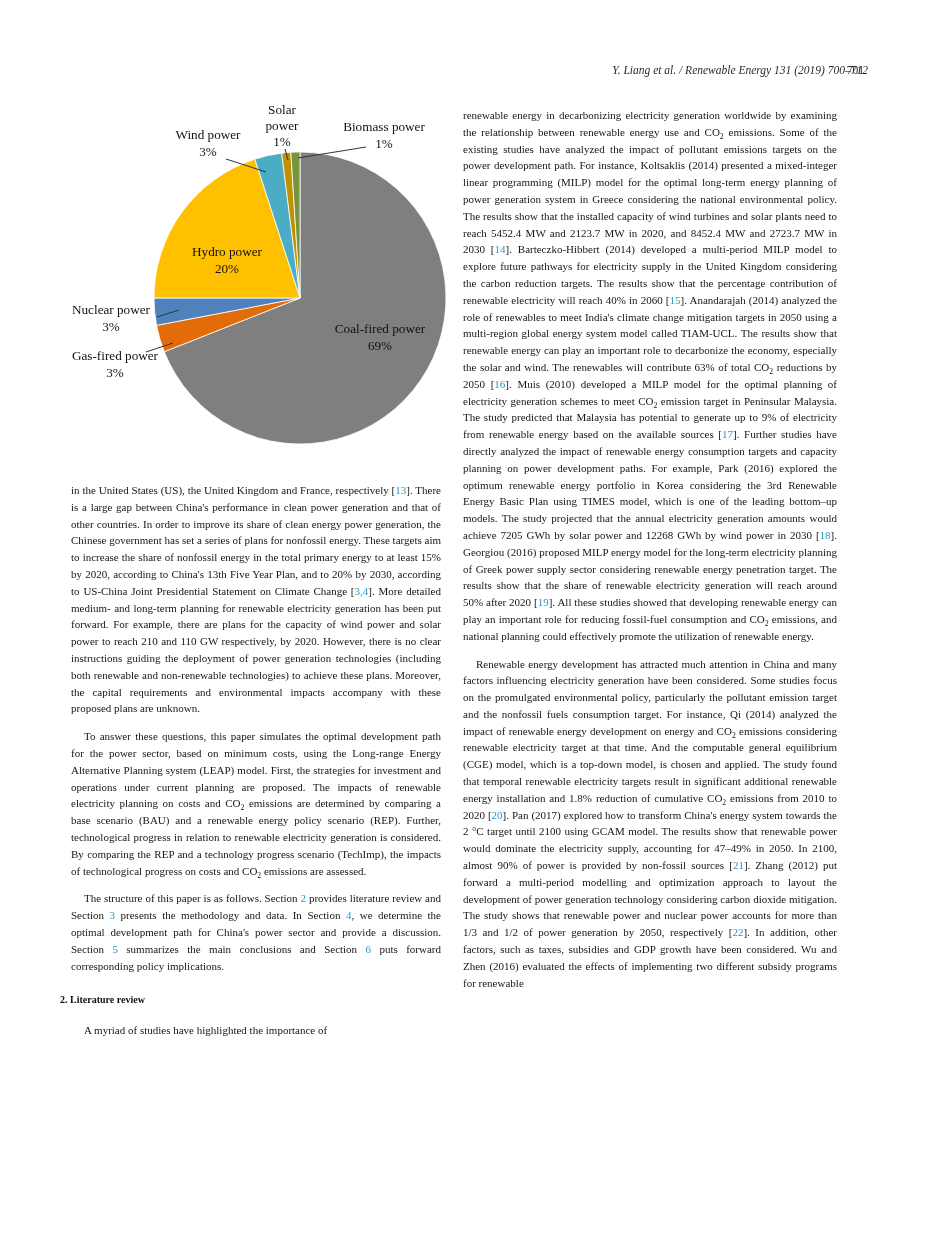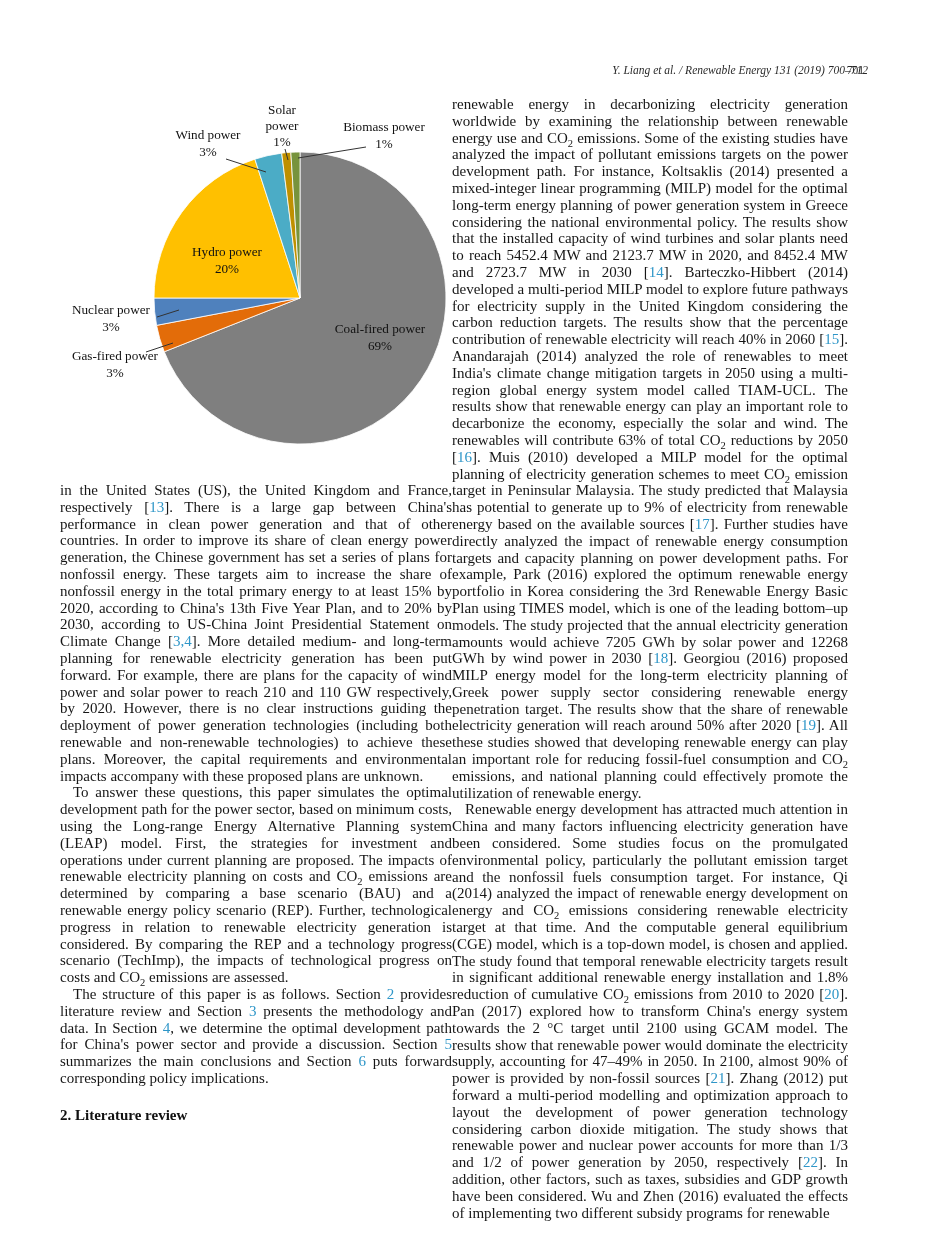--- a/index.html
+++ b/index.html
@@ -44,29 +44,29 @@
   .fig-caption {
     margin-top: 10px;
     font-size: 11.2px;
     line-height: 14.4px;
     color: #333333;
     text-align: justify;
   }
   .cap-label { font-weight: bold; }
 
   .body-text p.para {
-    margin: 0;
-    font-size: 15px;
+    margin: 11px;
+    font-size: 11px;
     line-height: 16.8px;
     text-align: justify;
   }
   .body-text p.indent { text-indent: 13px; }
   .body-start { margin-top: 30px; }
   h2.section-heading {
-    font-size: 15px;
+    font-size: 10px;
     font-weight: bold;
     margin: 20px 0 17px 0;
     color: #111111;
   }
   .cite { color: #2e96c8; }
   sub { font-size: 0.7em; line-height: 0; }
 
   .pie-labels text {
     font-family: "Liberation Serif", "DejaVu Serif", serif;
     font-size: 13.2px;
@@ -124,20 +124,21 @@
               <text x="320" y="252">69%</text>
             </g>
           </svg>
         </figure>
       </div>
       <div class="body-text body-start" id="left-blocks">
           <p class="para">in the United States (US), the United Kingdom and France, respectively [<span class="cite">13</span>]. There is a large gap between China's performance in clean power generation and that of other countries. In order to improve its share of clean energy power generation, the Chinese government has set a series of plans for nonfossil energy. These targets aim to increase the share of nonfossil energy in the total primary energy to at least 15% by 2020, according to China's 13th Five Year Plan, and to 20% by 2030, according to US-China Joint Presidential Statement on Climate Change [<span class="cite">3,4</span>]. More detailed medium- and long-term planning for renewable electricity generation has been put forward. For example, there are plans for the capacity of wind power and solar power to reach 210 and 110 GW respectively, by 2020. However, there is no clear instructions guiding the deployment of power generation technologies (including both renewable and non-renewable technologies) to achieve these plans. Moreover, the capital requirements and environmental impacts accompany with these proposed plans are unknown.</p>
           <p class="para indent">To answer these questions, this paper simulates the optimal development path for the power sector, based on minimum costs, using the Long-range Energy Alternative Planning system (LEAP) model. First, the strategies for investment and operations under current planning are proposed. The impacts of renewable electricity planning on costs and CO<sub>2</sub> emissions are determined by comparing a base scenario (BAU) and a renewable energy policy scenario (REP). Further, technological progress in relation to renewable electricity generation is considered. By comparing the REP and a technology progress scenario (TechImp), the impacts of technological progress on costs and CO<sub>2</sub> emissions are assessed.</p>
           <p class="para indent">The structure of this paper is as follows. Section <span class="cite">2</span> provides literature review and Section <span class="cite">3</span> presents the methodology and data. In Section <span class="cite">4</span>, we determine the optimal development path for China's power sector and provide a discussion. Section <span class="cite">5</span> summarizes the main conclusions and Section <span class="cite">6</span> puts forward corresponding policy implications.</p>
           <h2 class="section-heading">2. Literature review</h2>
+          <p class="para indent">A myriad of studies have highlighted the importance of</p>
         </div>
     </div>
 
     <div class="col-right">
       <div class="body-text" id="right-blocks">
           <p class="para">renewable energy in decarbonizing electricity generation worldwide by examining the relationship between renewable energy use and CO<sub>2</sub> emissions. Some of the existing studies have analyzed the impact of pollutant emissions targets on the power development path. For instance, Koltsaklis (2014) presented a mixed-integer linear programming (MILP) model for the optimal long-term energy planning of power generation system in Greece considering the national environmental policy. The results show that the installed capacity of wind turbines and solar plants need to reach 5452.4 MW and 2123.7 MW in 2020, and 8452.4 MW and 2723.7 MW in 2030 [<span class="cite">14</span>]. Barteczko-Hibbert (2014) developed a multi-period MILP model to explore future pathways for electricity supply in the United Kingdom considering the carbon reduction targets. The results show that the percentage contribution of renewable electricity will reach 40% in 2060 [<span class="cite">15</span>]. Anandarajah (2014) analyzed the role of renewables to meet India's climate change mitigation targets in 2050 using a multi-region global energy system model called TIAM-UCL. The results show that renewable energy can play an important role to decarbonize the economy, especially the solar and wind. The renewables will contribute 63% of total CO<sub>2</sub> reductions by 2050 [<span class="cite">16</span>]. Muis (2010) developed a MILP model for the optimal planning of electricity generation schemes to meet CO<sub>2</sub> emission target in Peninsular Malaysia. The study predicted that Malaysia has potential to generate up to 9% of electricity from renewable energy based on the available sources [<span class="cite">17</span>]. Further studies have directly analyzed the impact of renewable energy consumption targets and capacity planning on power development paths. For example, Park (2016) explored the optimum renewable energy portfolio in Korea considering the 3rd Renewable Energy Basic Plan using TIMES model, which is one of the leading bottom–up models. The study projected that the annual electricity generation amounts would achieve 7205 GWh by solar power and 12268 GWh by wind power in 2030 [<span class="cite">18</span>]. Georgiou (2016) proposed MILP energy model for the long-term electricity planning of Greek power supply sector considering renewable energy penetration target. The results show that the share of renewable electricity generation will reach around 50% after 2020 [<span class="cite">19</span>]. All these studies showed that developing renewable energy can play an important role for reducing fossil-fuel consumption and CO<sub>2</sub> emissions, and national planning could effectively promote the utilization of renewable energy.</p>
           <p class="para indent">Renewable energy development has attracted much attention in China and many factors influencing electricity generation have been considered. Some studies focus on the promulgated environmental policy, particularly the pollutant emission target and the nonfossil fuels consumption target. For instance, Qi (2014) analyzed the impact of renewable energy development on energy and CO<sub>2</sub> emissions considering renewable electricity target at that time. And the computable general equilibrium (CGE) model, which is a top-down model, is chosen and applied. The study found that temporal renewable electricity targets result in significant additional renewable energy installation and 1.8% reduction of cumulative CO<sub>2</sub> emissions from 2010 to 2020 [<span class="cite">20</span>]. Pan (2017) explored how to transform China's energy system towards the 2 °C target until 2100 using GCAM model. The results show that renewable power would dominate the electricity supply, accounting for 47–49% in 2050. In 2100, almost 90% of power is provided by non-fossil sources [<span class="cite">21</span>]. Zhang (2012) put forward a multi-period modelling and optimization approach to layout the development of power generation technology considering carbon dioxide mitigation. The study shows that renewable power and nuclear power accounts for more than 1/3 and 1/2 of power generation by 2050, respectively [<span class="cite">22</span>]. In addition, other factors, such as taxes, subsidies and GDP growth have been considered. Wu and Zhen (2016) evaluated the effects of implementing two different subsidy programs for renewable</p>
         </div>
     </div>
 

